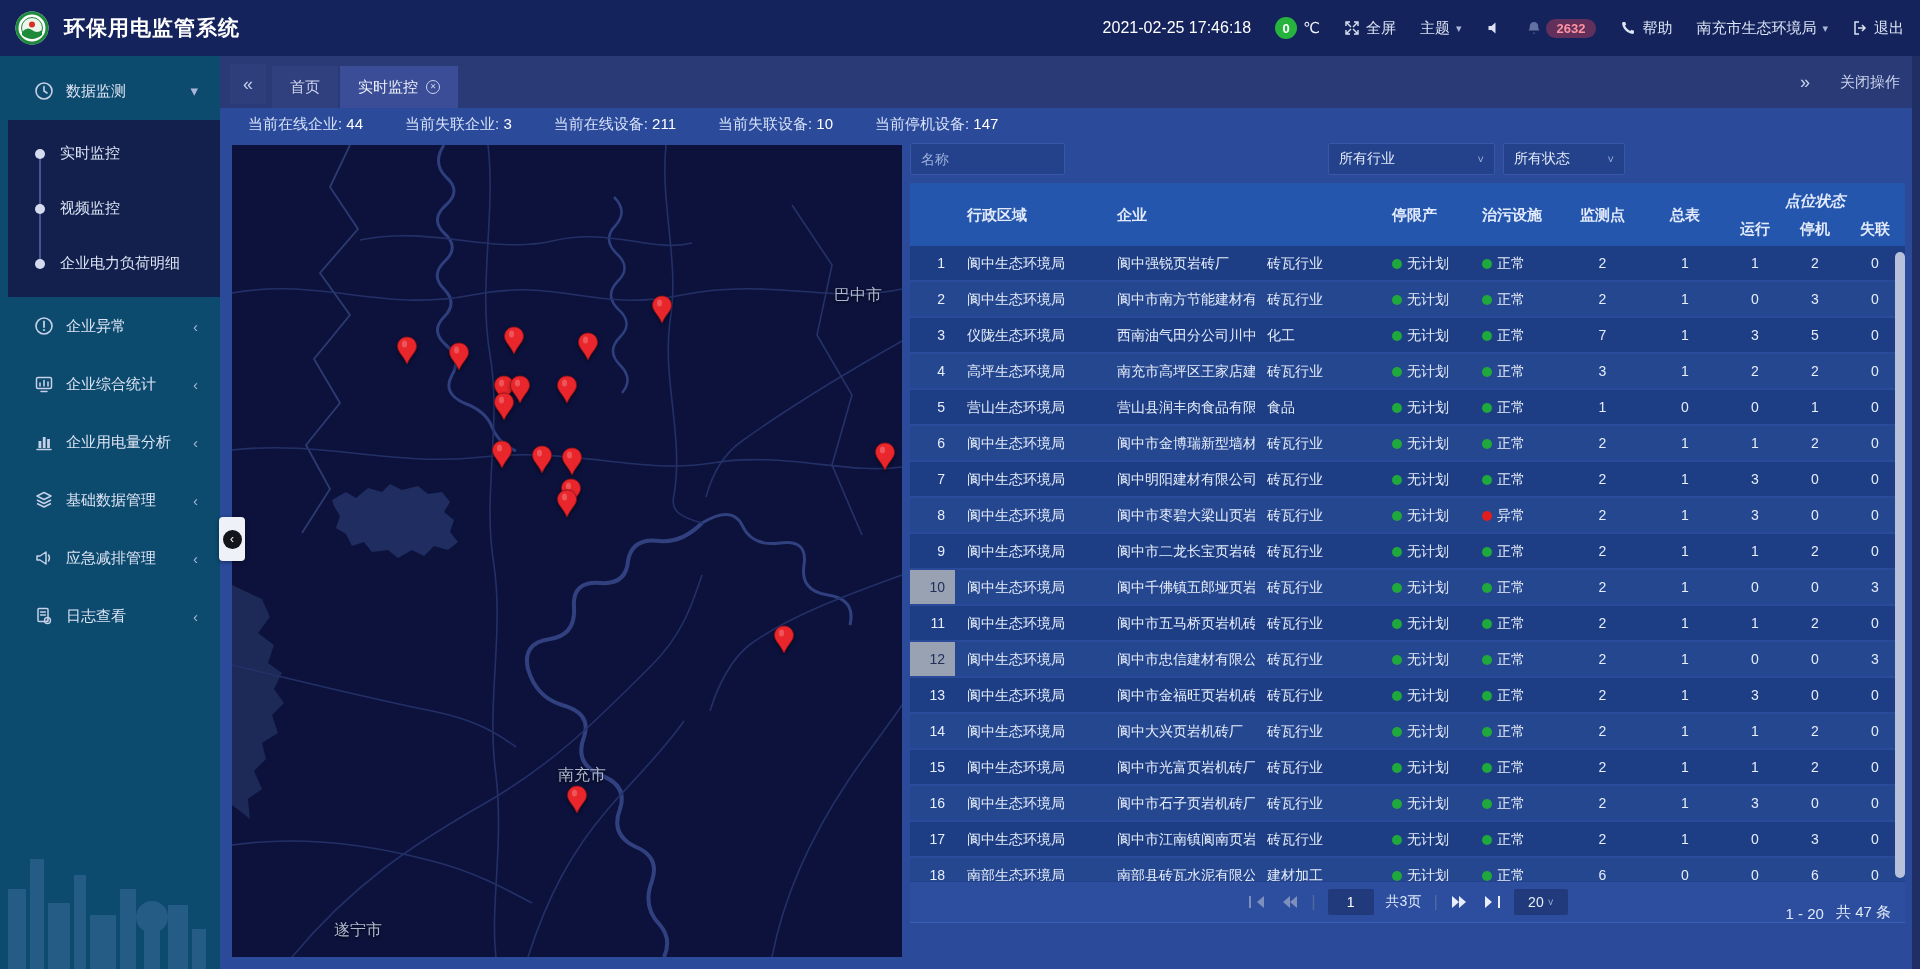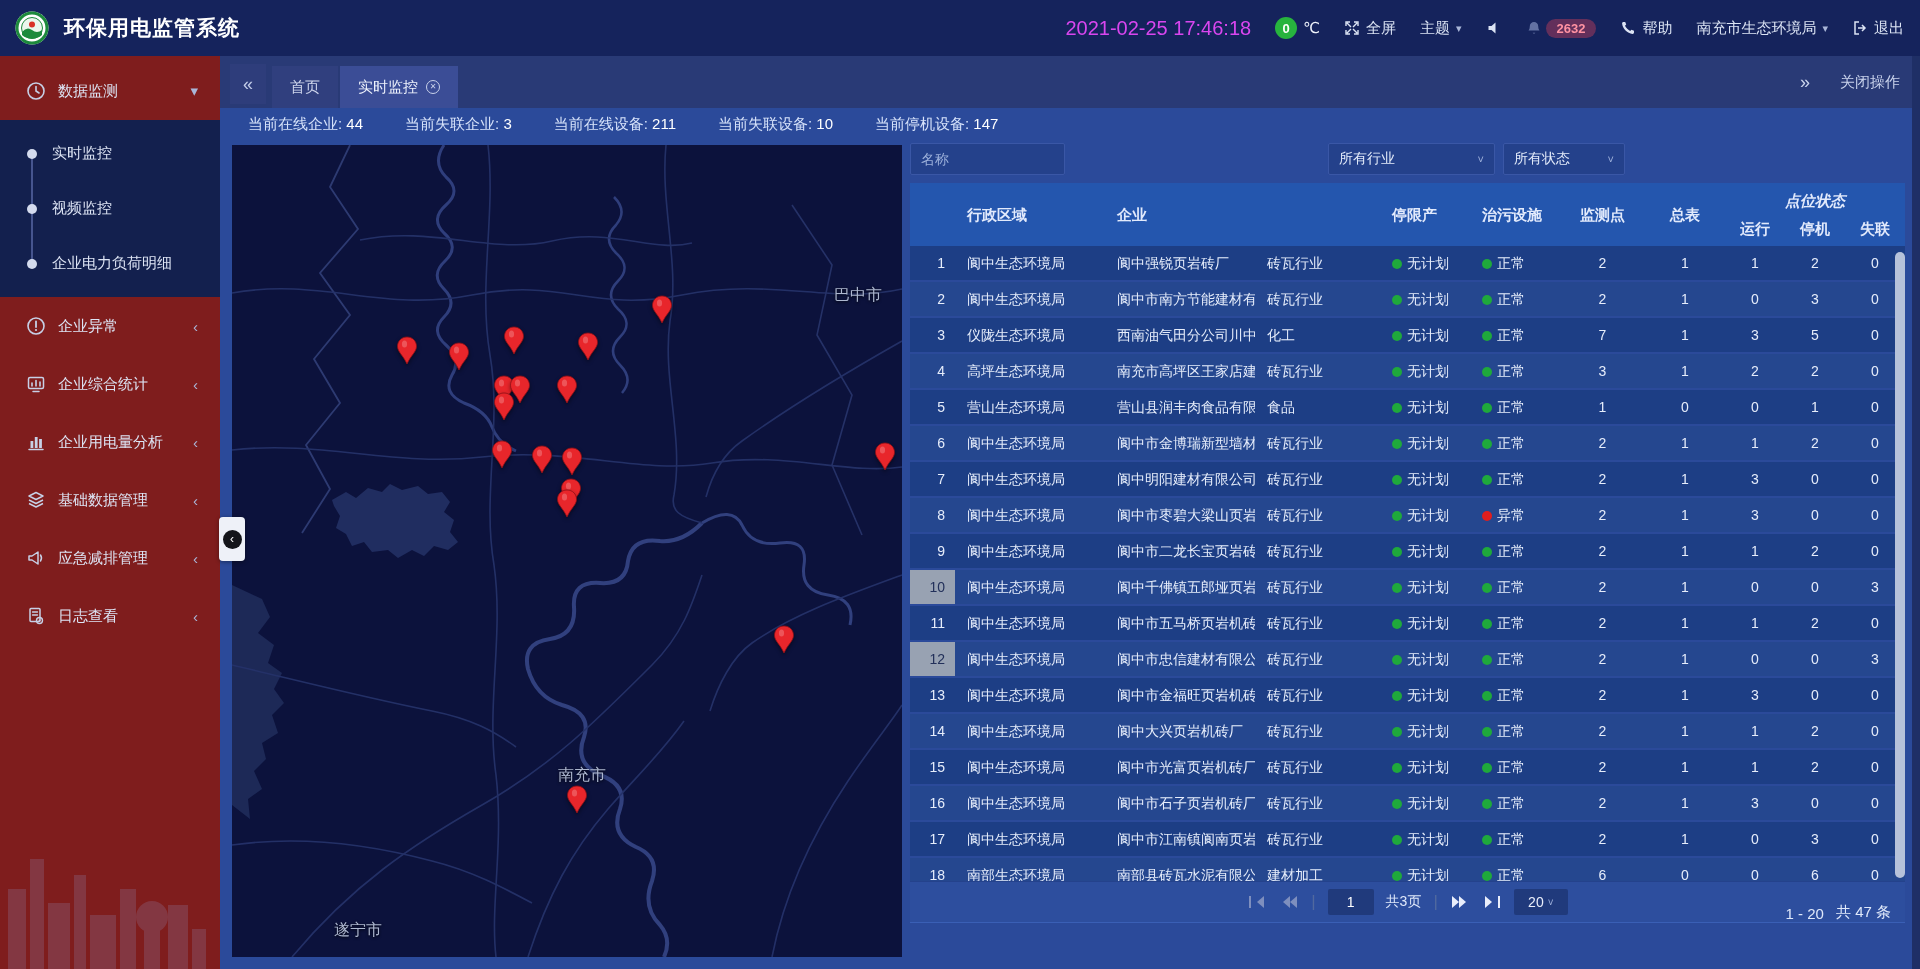--- a/index.html
+++ b/index.html
@@ -5,33 +5,33 @@
   * { margin:0; padding:0; box-sizing:border-box; }
   html,body { width:1920px; height:969px; overflow:hidden; }
   body { font-family:"Liberation Sans","DejaVu Sans",sans-serif; background:#2b4a9a; position:relative; }
   .page { position:absolute; left:0; top:0; width:1728px; height:969px; background:#2b4a9a; }
 
   
   .header { position:absolute; left:0; top:0; width:1920px; height:56px; background:#15235c; display:flex; align-items:center; z-index:30; }
   .logo { width:36px; height:36px; margin-left:14px; flex:0 0 auto; }
   .app-title { color:#ffffff; font-size:21px; font-weight:bold; margin-left:14px; letter-spacing:1px; }
   .header-right { position:absolute; right:16px; top:0; height:56px; display:flex; align-items:center; gap:24px; color:#dfe6f5; }
-  .datetime { font-size:20px; color:#d946ef; }
+  .datetime { font-size:16px; color:#ffffff; }
   .temp-wrap { display:flex; align-items:center; gap:6px; }
   .temp-badge { width:22px; height:22px; border-radius:50%; background:#27b43e; color:#fff; font-size:13px; font-weight:bold; display:flex; align-items:center; justify-content:center; }
   .temp-unit { font-size:15px; color:#eef2fb; }
   .hbtn { display:flex; align-items:center; gap:6px; font-size:15px; color:#dce4f4; cursor:pointer; white-space:nowrap; }
   .hbtn svg { width:16px; height:16px; }
   .caret { font-size:11px; color:#aab6d8; }
   .notif { display:flex; align-items:center; gap:4px; }
   .notif .bell { width:16px; height:16px; color:#7d8cba; opacity:.75; }
   .notif-badge { background:rgba(196,62,92,0.45); color:#ff92a2; font-size:13px; font-weight:bold; padding:2px 11px; border-radius:11px; }
 
   
-  .sidebar { position:absolute; left:0; top:56px; width:220px; height:913px; background:#7f1d1d; z-index:20; overflow:hidden; }
+  .sidebar { position:absolute; left:0; top:56px; width:220px; height:913px; background:#0c4a6e; z-index:20; overflow:hidden;padding-left:8px; }
   .menu { padding-top:6px; }
   .m-group { height:58px; display:flex; align-items:center; color:#dde4f4; font-size:15px; cursor:pointer; position:relative; }
   .m-group .gicon { width:20px; height:20px; margin-left:26px; color:#c7d0e6; }
   .m-group .gicon svg { width:20px; height:20px; }
   .m-group .glabel { margin-left:12px; }
   .m-group .gchev { position:absolute; right:22px; color:#aab6d8; font-size:15px; }
   .submenu { background:#13204e; position:relative; padding:6px 0; }
   .submenu .vline { position:absolute; left:31px; top:30px; bottom:30px; width:2px; background:#46558f; }
   .s-item { height:55px; display:flex; align-items:center; color:#dde4f4; font-size:15px; cursor:pointer; position:relative; }
   .s-item .dot { position:absolute; left:27px; width:10px; height:10px; border-radius:50%; background:#d4dbee; z-index:2; }

